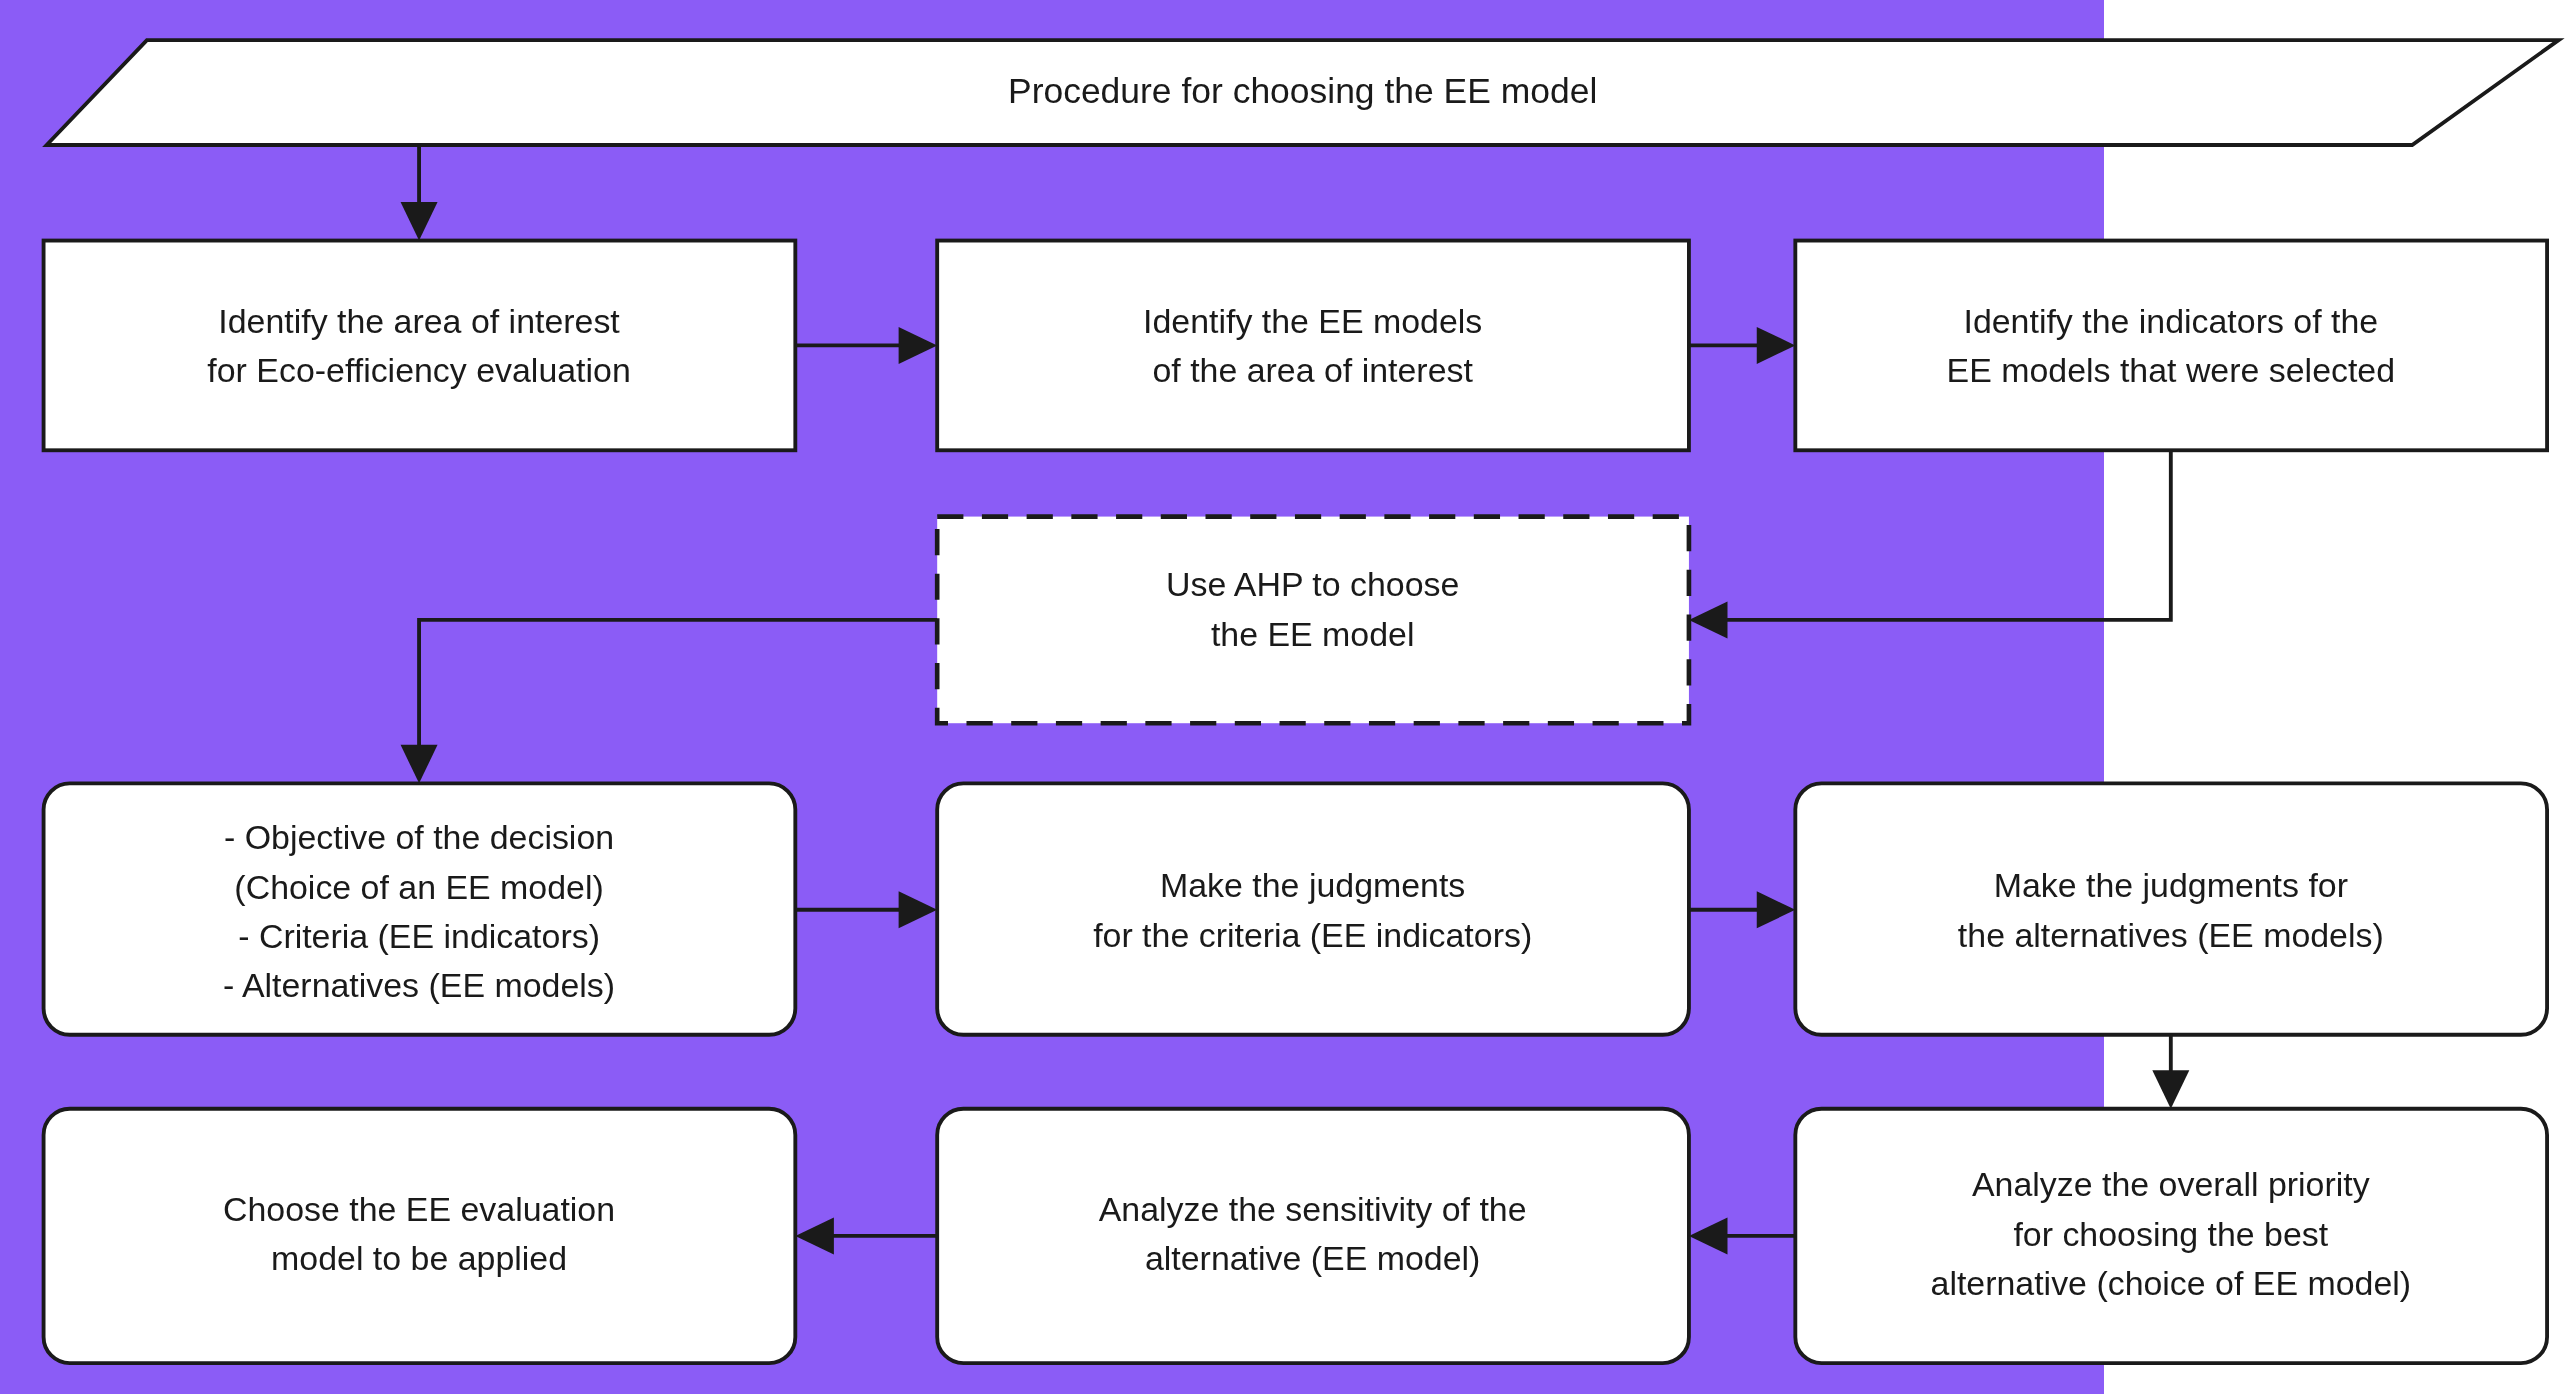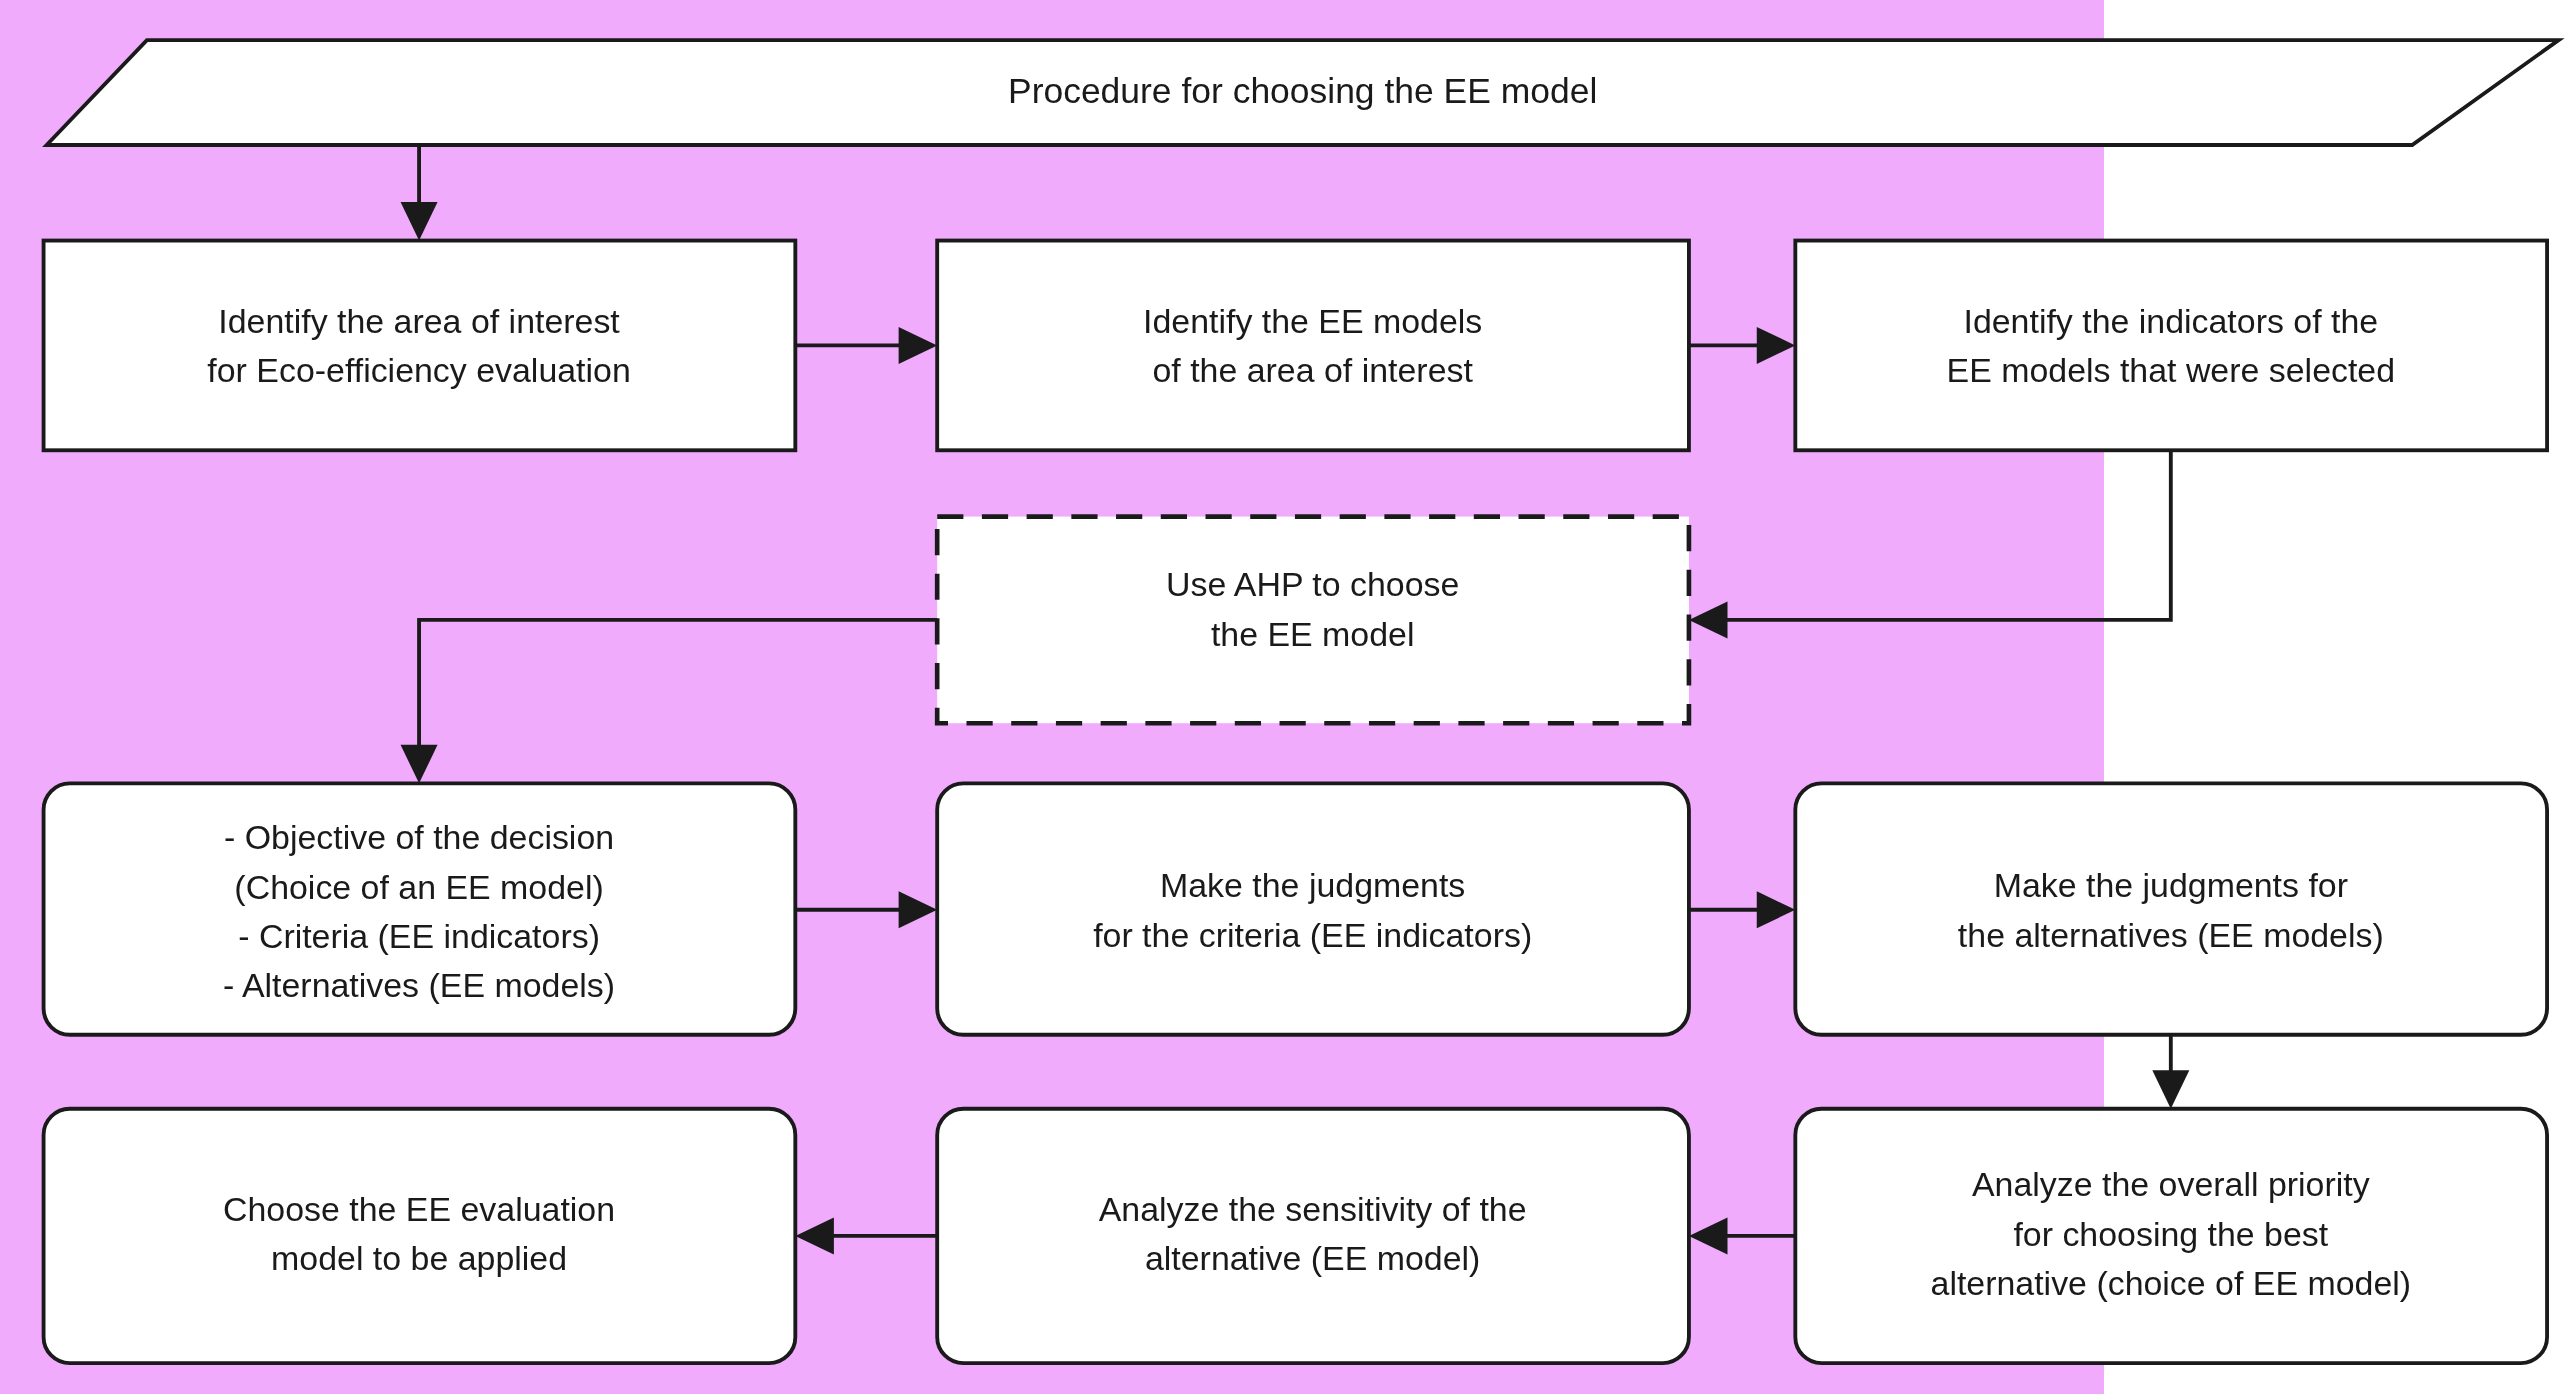--- a/index.html
+++ b/index.html
@@ -10,21 +10,21 @@
   body {
     width: 2576px;
     height: 1394px;
     font-family: "Liberation Sans", sans-serif;
     overflow: hidden;
   }
   #flow-root {
     position: relative;
     width: 2104px;
     height: 1394px;
-    background: #f0abfc;
+    background: #8b5cf6;
   }
   svg#flow-svg {
     position: absolute;
     top: 0;
     left: 0;
     width: 2576px;
     height: 1394px;
     display: block;
   }
   .node-shape {

